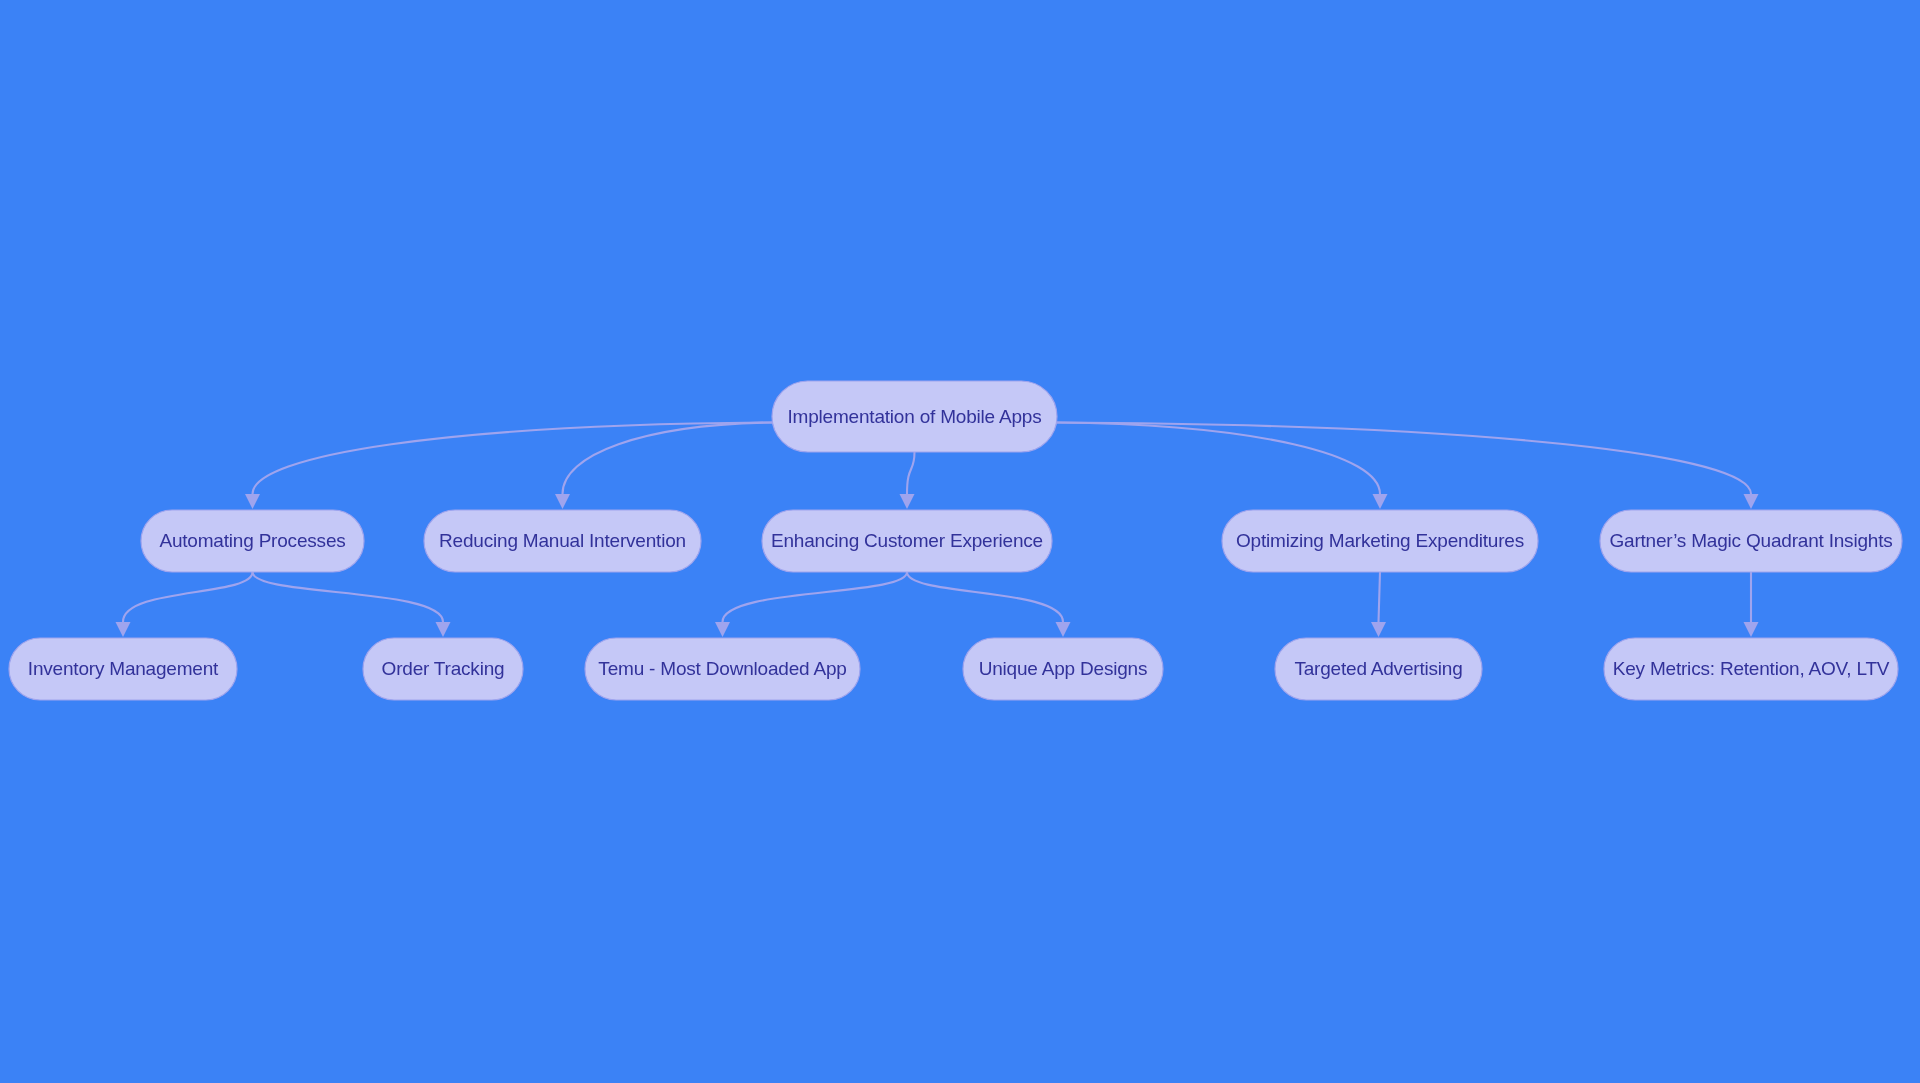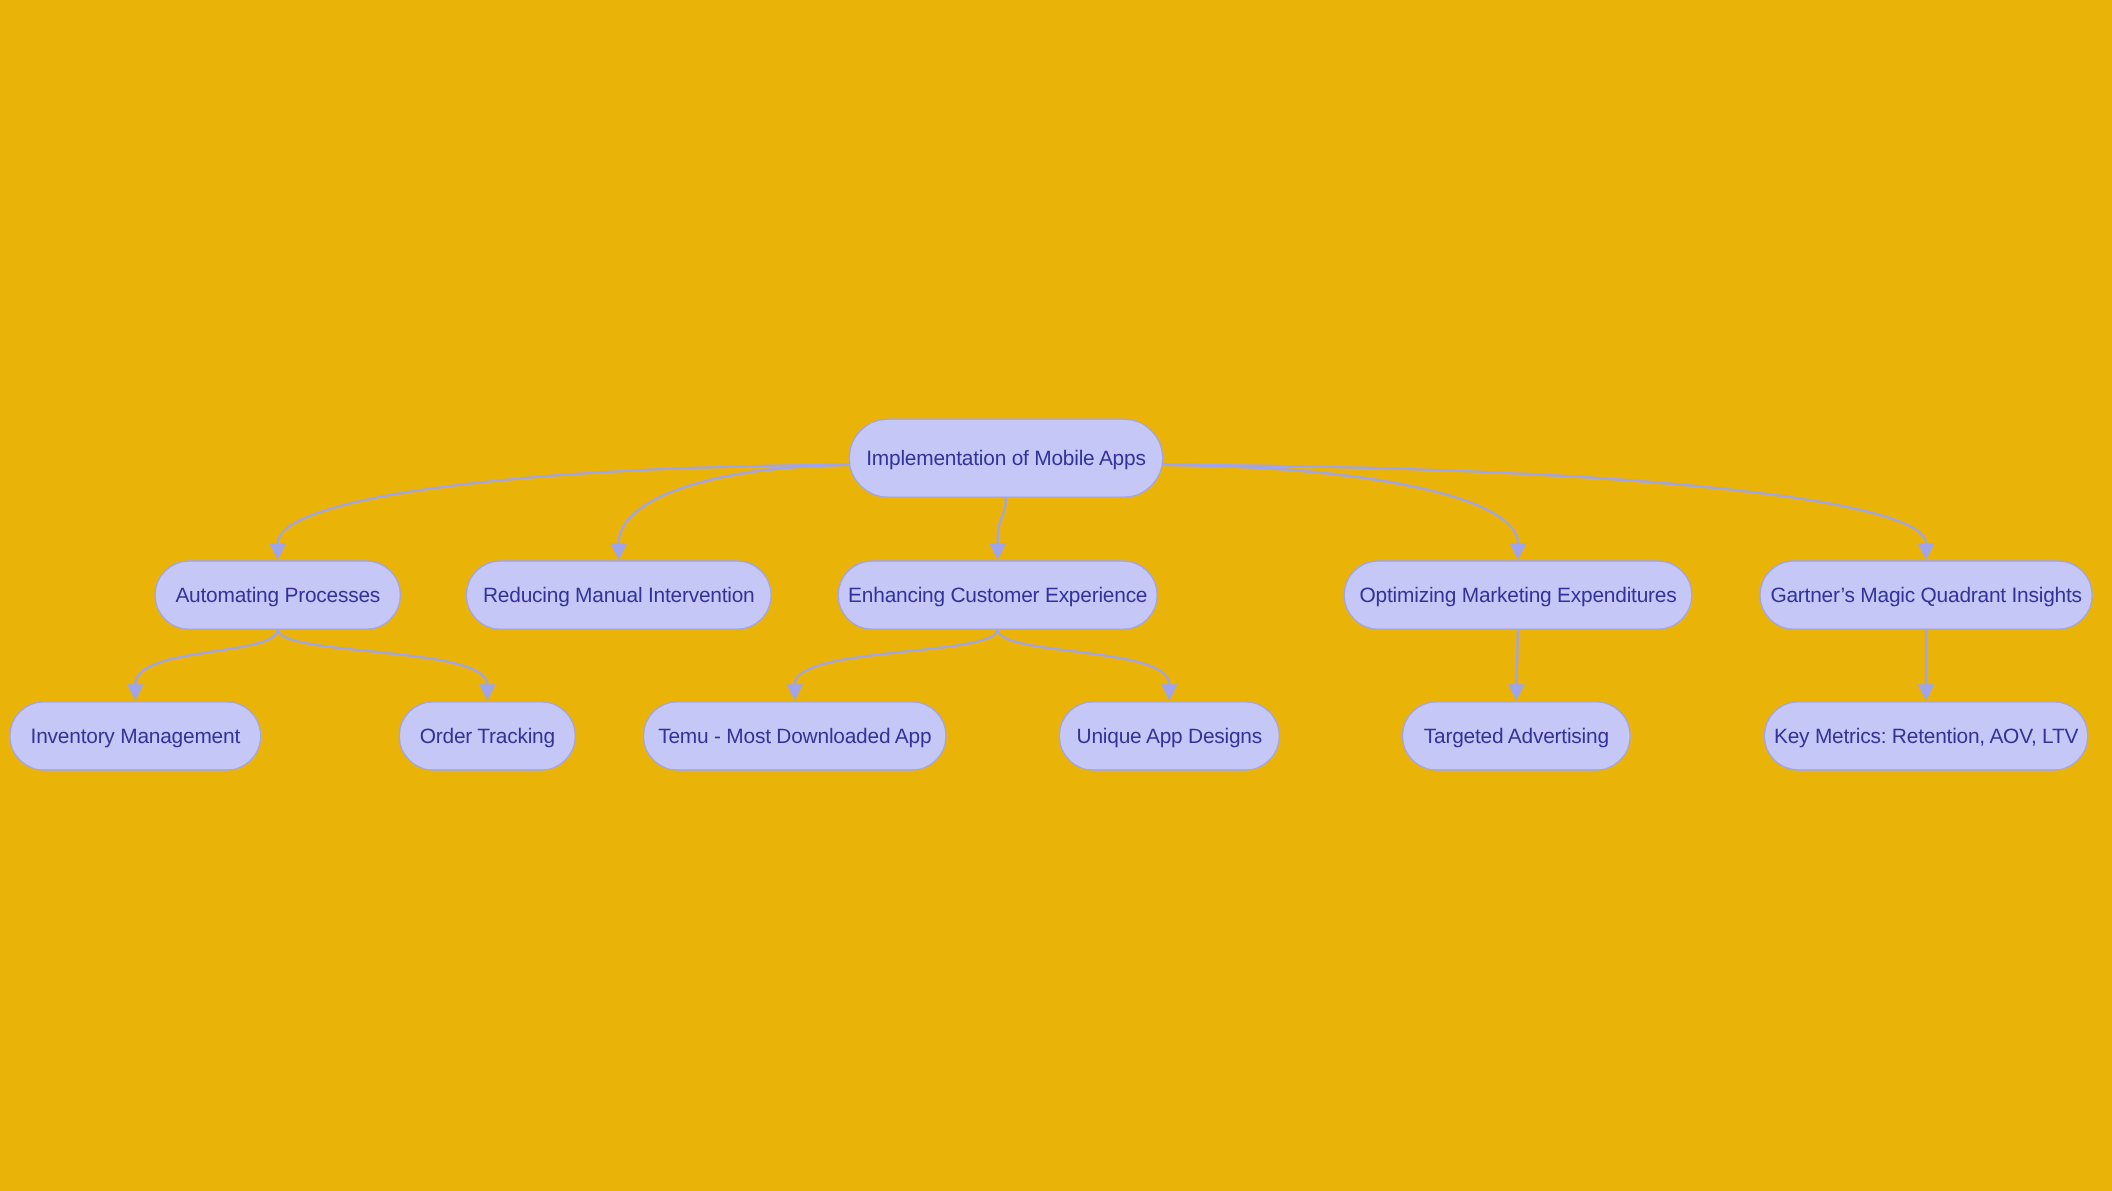--- a/index.html
+++ b/index.html
@@ -11,21 +11,21 @@
   body {
     width: 1920px;
     height: 1083px;
     overflow: hidden;
     font-family: "Liberation Sans", "DejaVu Sans", sans-serif;
   }
   #flowchart-root {
     position: relative;
     width: 1920px;
     height: 1083px;
-    background: #eab308;
+    background: #3b82f6;
   }
   svg#diagram {
     display: block;
     width: 1920px;
     height: 1083px;
   }
   .node-shape {
     fill: #c5c8f7;
     stroke: #9fa4ee;
     stroke-width: 1.2;

